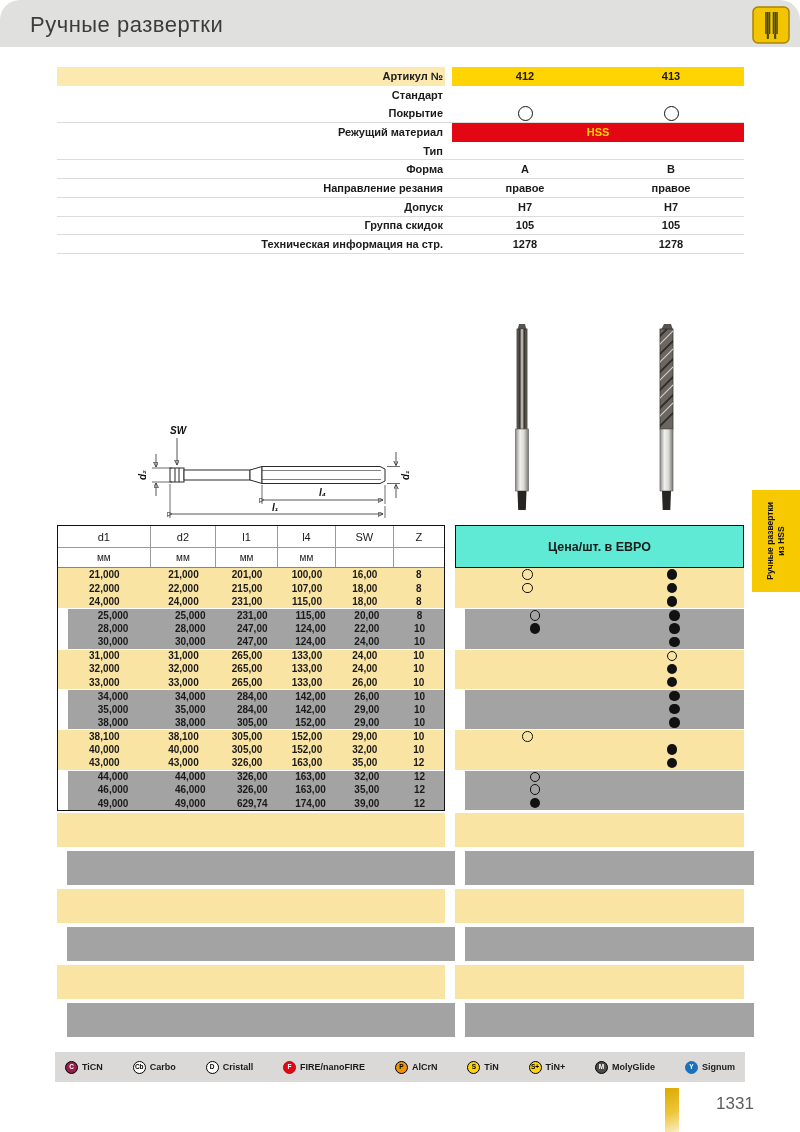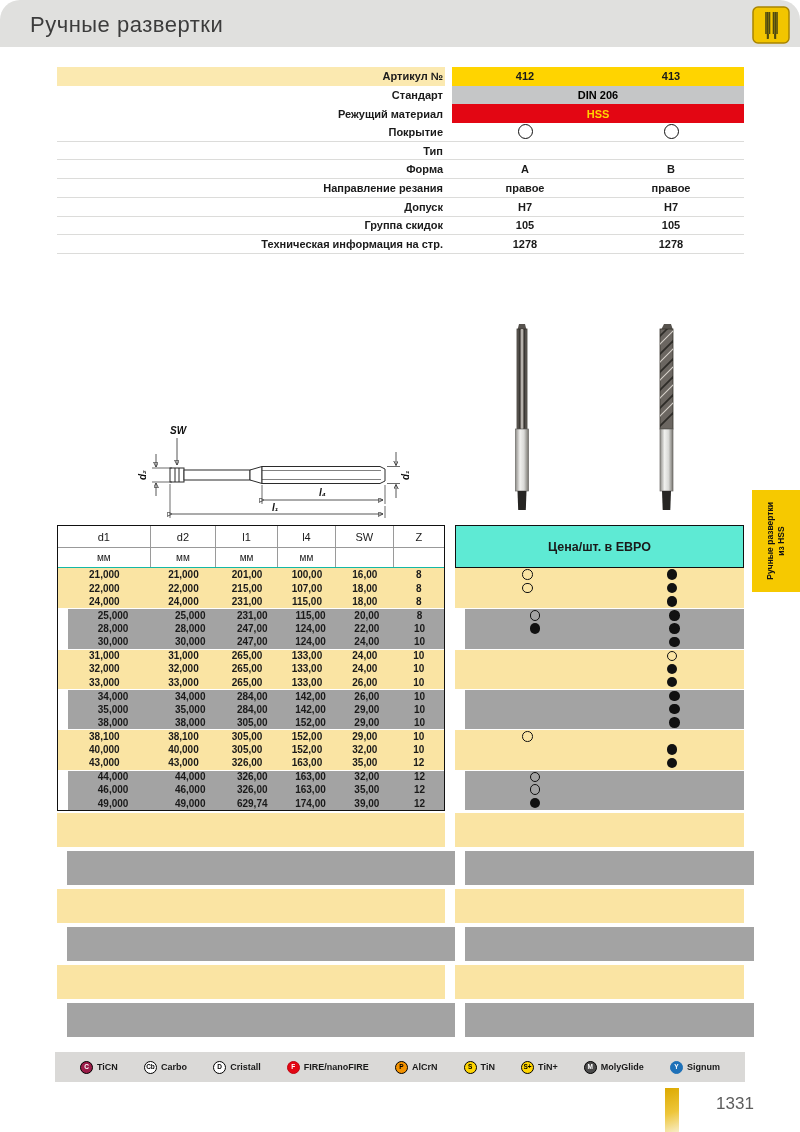--- a/index.html
+++ b/index.html
@@ -51,21 +51,21 @@
                 display:flex;align-items:center;justify-content:center;font-size:12.5px;font-weight:700;}
   .pr-row{display:grid;grid-template-columns:50% 50%;height:13.44px;box-sizing:border-box;}
   .pr-cell{display:flex;align-items:center;justify-content:center;}
   .dot{width:10.5px;height:10.5px;border-radius:50%;box-sizing:border-box;display:inline-block;}
   .dot.open{border:1.6px solid #111;background:transparent;}
   .dot.filled{background:#111;}
   
   .band{position:absolute;height:34px;}
   
   .legend{position:absolute;left:55px;top:1052px;width:690px;height:30px;background:#dad9d7;
-          display:flex;align-items:center;justify-content:space-between;padding:0 25px;box-sizing:border-box;}
+          display:flex;align-items:center;justify-content:space-between;padding:0 10px;box-sizing:border-box;}
   .leg-item{display:flex;align-items:center;gap:4px;}
   .leg-badge{width:13px;height:13px;border-radius:50%;border:1px solid #000;box-sizing:border-box;
              display:flex;align-items:center;justify-content:center;font-size:6.5px;font-weight:700;line-height:1;}
   .leg-label{font-size:9px;font-weight:700;color:#1a1a1a;}
   
   .foot-bar{position:absolute;left:665px;top:1088px;width:14px;height:44px;
             background:linear-gradient(160deg,#dca900 0%,#eec63a 55%,#f8edc6 100%);}
   .page-num{position:absolute;left:700px;top:1094px;width:70px;text-align:center;font-size:17px;color:#5d5d5d;}
 </style>
 </head>
@@ -93,39 +93,36 @@
   <div class="info" id="info-table">
       <div class="it-row">
         <div class="it-label stripe">Артикул №</div>
         <div class="it-vals">
           <div class="it-cell art">412</div>
           <div class="it-cell art">413</div>
         </div>
       </div>
       <div class="it-row">
         <div class="it-label">Стандарт</div>
-        <div class="it-vals">
-          <div class="it-cell merged" style="background: rgb(197, 198, 199); color: rgb(0, 0, 0);">DIN 206</div>
+      </div>
+      <div class="it-row sep">
+        <div class="it-label">Покрытие</div>
+        <div class="it-vals">
+          <div class="it-cell">
+            <span class="coat-circle"></span>
+          </div>
+          <div class="it-cell">
+            <span class="coat-circle"></span>
+          </div>
         </div>
       </div>
       <div class="it-row">
         <div class="it-label">Режущий материал</div>
         <div class="it-vals">
           <div class="it-cell merged" style="background: rgb(227, 6, 19); color: rgb(255, 212, 0);">HSS</div>
-        </div>
-      </div>
-      <div class="it-row sep">
-        <div class="it-label">Покрытие</div>
-        <div class="it-vals">
-          <div class="it-cell">
-            <span class="coat-circle"></span>
-          </div>
-          <div class="it-cell">
-            <span class="coat-circle"></span>
-          </div>
         </div>
       </div>
       <div class="it-row sep">
         <div class="it-label">Тип</div>
         <div class="it-vals"></div>
       </div>
       <div class="it-row sep">
         <div class="it-label">Форма</div>
         <div class="it-vals">
           <div class="it-cell">A</div>

